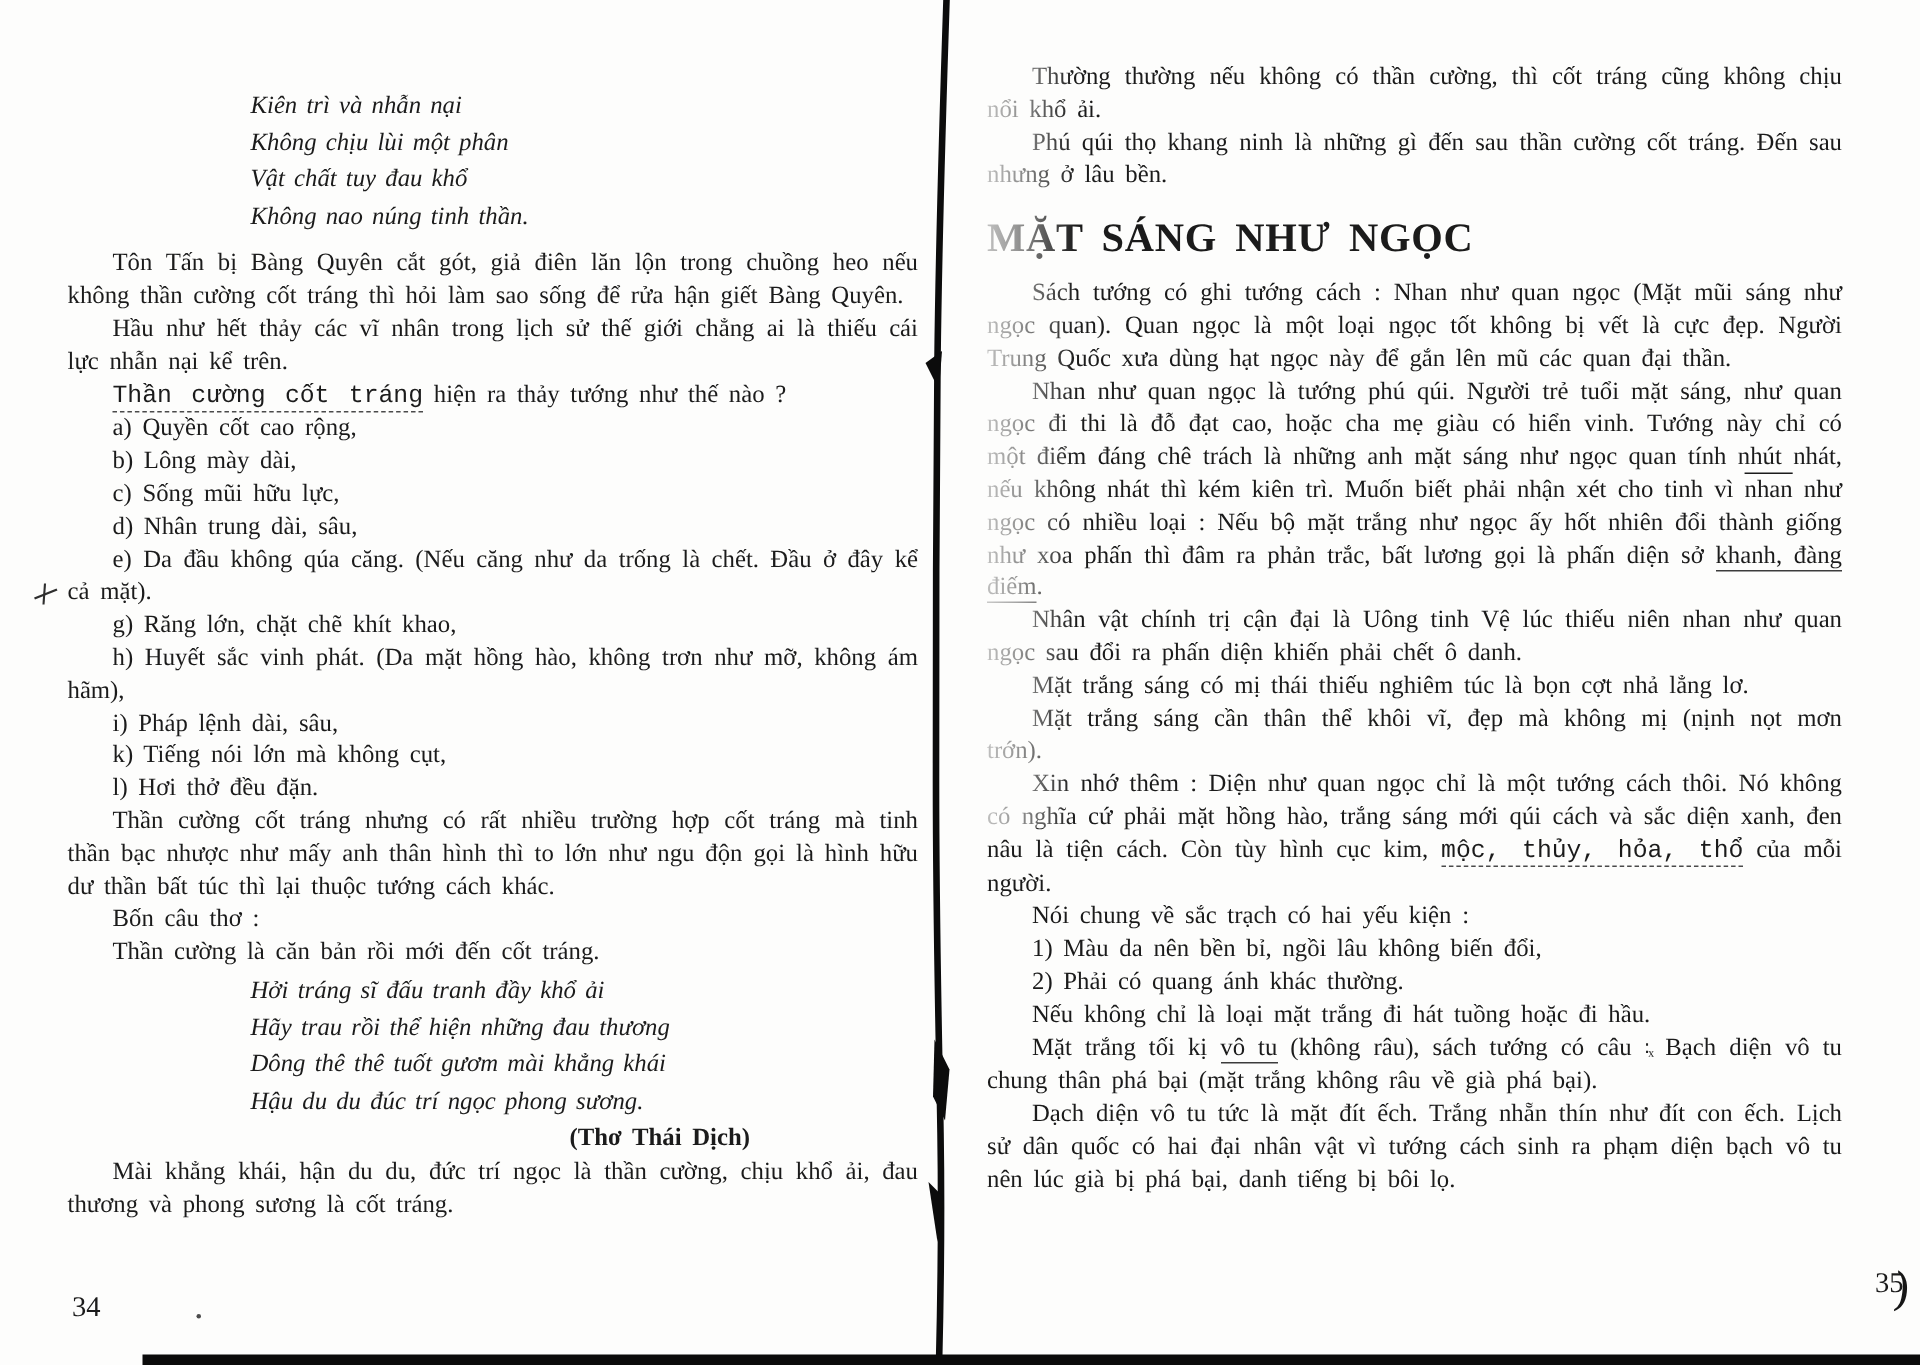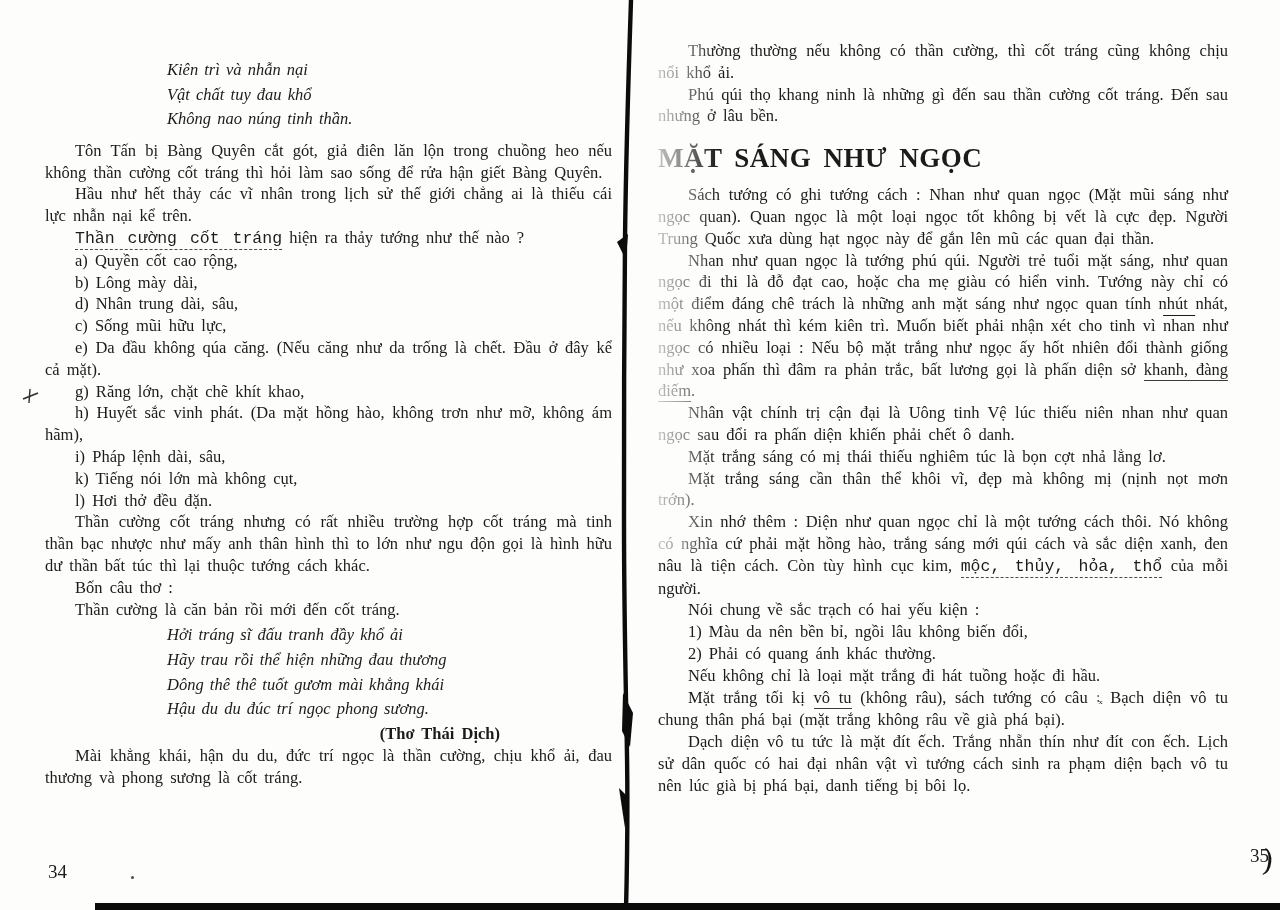--- a/index.html
+++ b/index.html
@@ -32,30 +32,31 @@
   #dot-34{position:absolute;left:131px;top:876px;width:3px;height:3px;background:#4c4c4c;border-radius:50%;}
 </style>
 </head>
 <body>
 
 <div id="stage">
 
   <div id="page-left" class="page">
     <div class="poem">
       <div>Kiên trì và nhẫn nại</div>
+      <div>Không chịu lùi một phân</div>
       <div>Vật chất tuy đau khổ</div>
       <div>Không nao núng tinh thần.</div>
     </div>
     <p class="para">Tôn Tấn bị Bàng Quyên cắt gót, giả điên lăn lộn trong chuồng heo nếu không thần cường cốt tráng thì hỏi làm sao sống để rửa hận giết Bàng Quyên.</p>
     <p class="para">Hầu như hết thảy các vĩ nhân trong lịch sử thế giới chẳng ai là thiếu cái lực nhẫn nại kể trên.</p>
     <p class="para"><span class="ul-dashed">Thần cường cốt tráng</span><span> hiện ra thảy tướng như thế nào ?</span></p>
     <p class="para">a) Quyền cốt cao rộng,</p>
     <p class="para">b) Lông mày dài,</p>
+    <p class="para">c) Sống mũi hữu lực,</p>
     <p class="para">d) Nhân trung dài, sâu,</p>
-    <p class="para">c) Sống mũi hữu lực,</p>
     <p class="para">e) Da đầu không qúa căng. (Nếu căng như da trống là chết. Đầu ở đây kể cả mặt).</p>
     <p class="para">g) Răng lớn, chặt chẽ khít khao,</p>
     <p class="para">h) Huyết sắc vinh phát. (Da mặt hồng hào, không trơn như mỡ, không ám hãm),</p>
     <p class="para">i) Pháp lệnh dài, sâu,</p>
     <p class="para">k) Tiếng nói lớn mà không cụt,</p>
     <p class="para">l) Hơi thở đều đặn.</p>
     <p class="para">Thần cường cốt tráng nhưng có rất nhiều trường hợp cốt tráng mà tinh thần bạc nhược như mấy anh thân hình thì to lớn như ngu độn gọi là hình hữu dư thần bất túc thì lại thuộc tướng cách khác.</p>
     <p class="para">Bốn câu thơ :</p>
     <p class="para">Thần cường là căn bản rồi mới đến cốt tráng.</p>
     <div class="poem poem-bottom">

